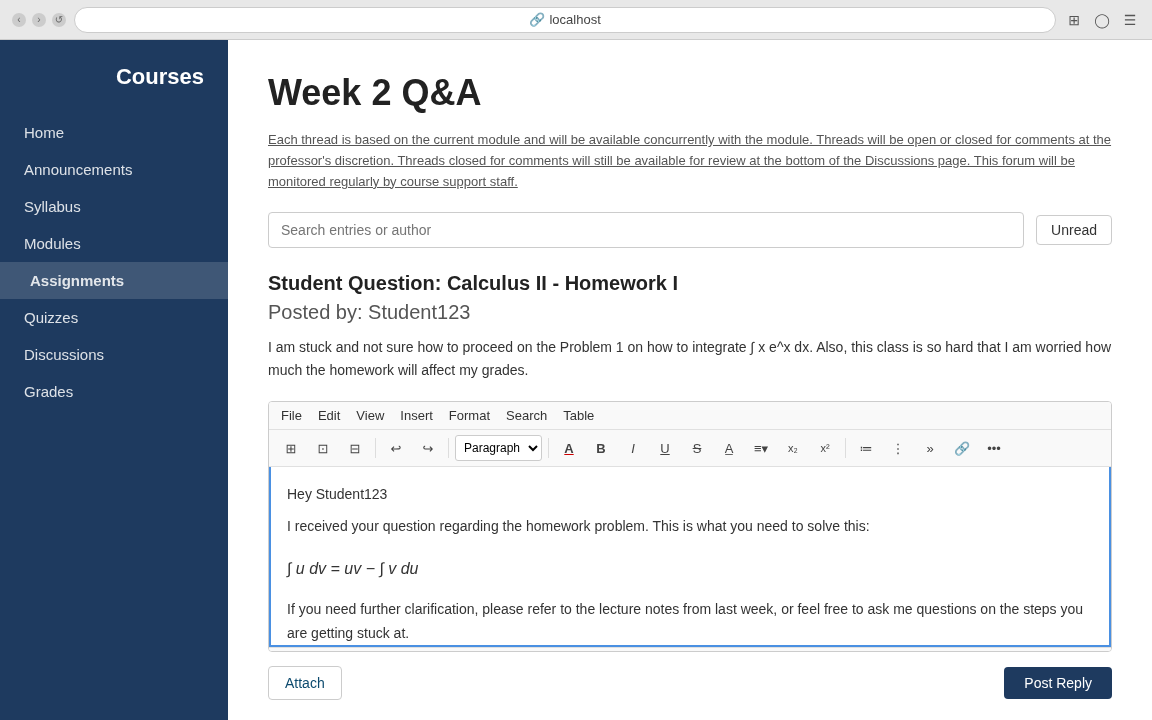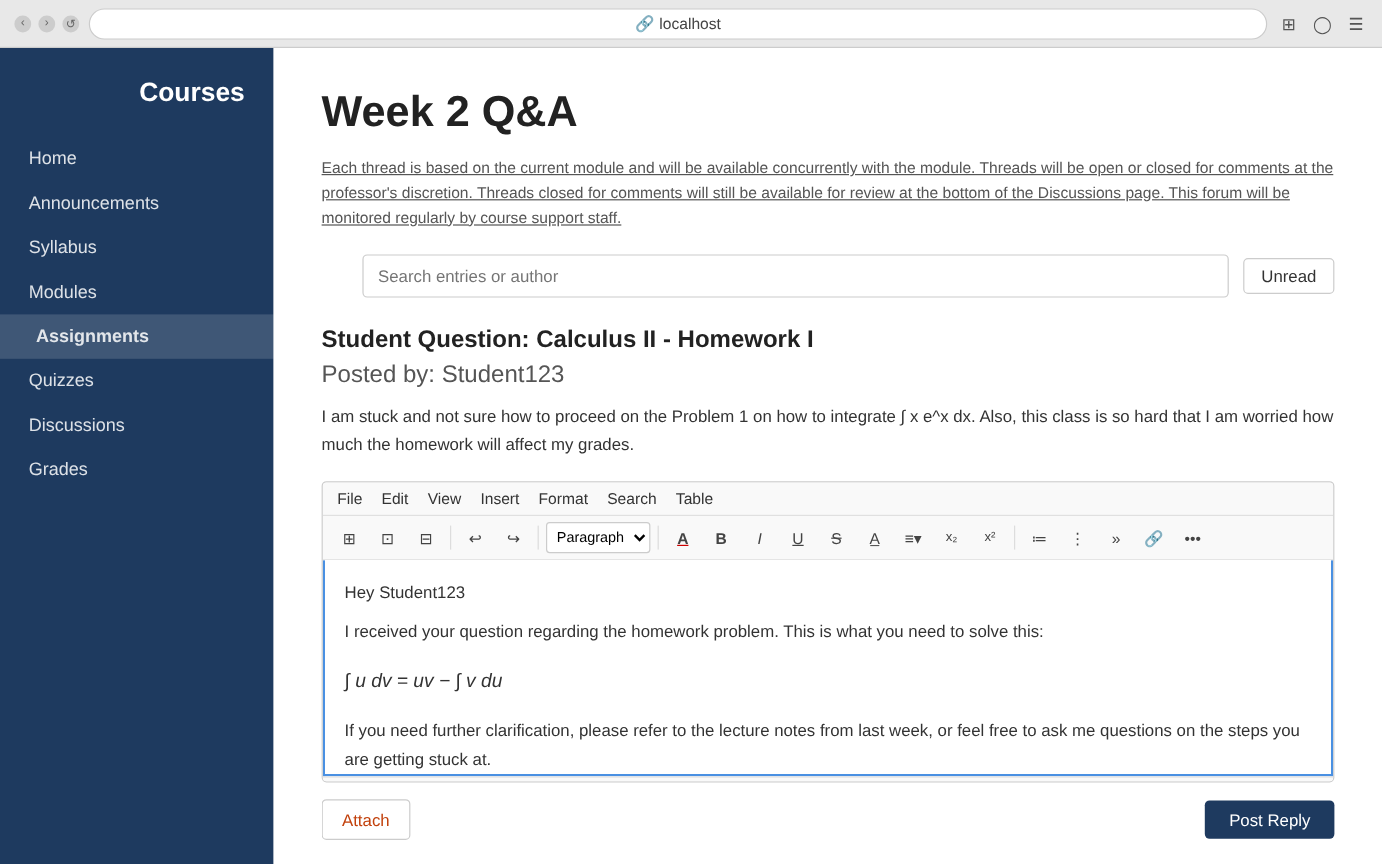--- a/index.html
+++ b/index.html
@@ -85,21 +85,20 @@
       line-height: 1.6;
       margin-bottom: 20px;
       text-decoration: underline;
     }
 
     .search-row {
       display: flex;
       align-items: center;
       gap: 12px;
       margin-bottom: 24px;
-      margin-left: 34px;
     }
     .search-input {
       flex: 1;
       height: 36px;
       border: 1px solid #ccc;
       border-radius: 4px;
       padding: 0 12px;
       font-size: 14px;
       color: #888;
     }
@@ -215,21 +214,21 @@
       justify-content: space-between;
       padding: 14px 0 20px;
     }
     .attach-btn {
       background: white;
       border: 1px solid #ccc;
       border-radius: 4px;
       padding: 8px 16px;
       font-size: 14px;
       cursor: pointer;
-      color: #c2410c;
+      color: #0c4a6e;
     }
     .post-reply-btn {
       background: #1e3a5f;
       color: white;
       border: none;
       border-radius: 4px;
       padding: 8px 20px;
       font-size: 14px;
       cursor: pointer;
       font-weight: 500;

